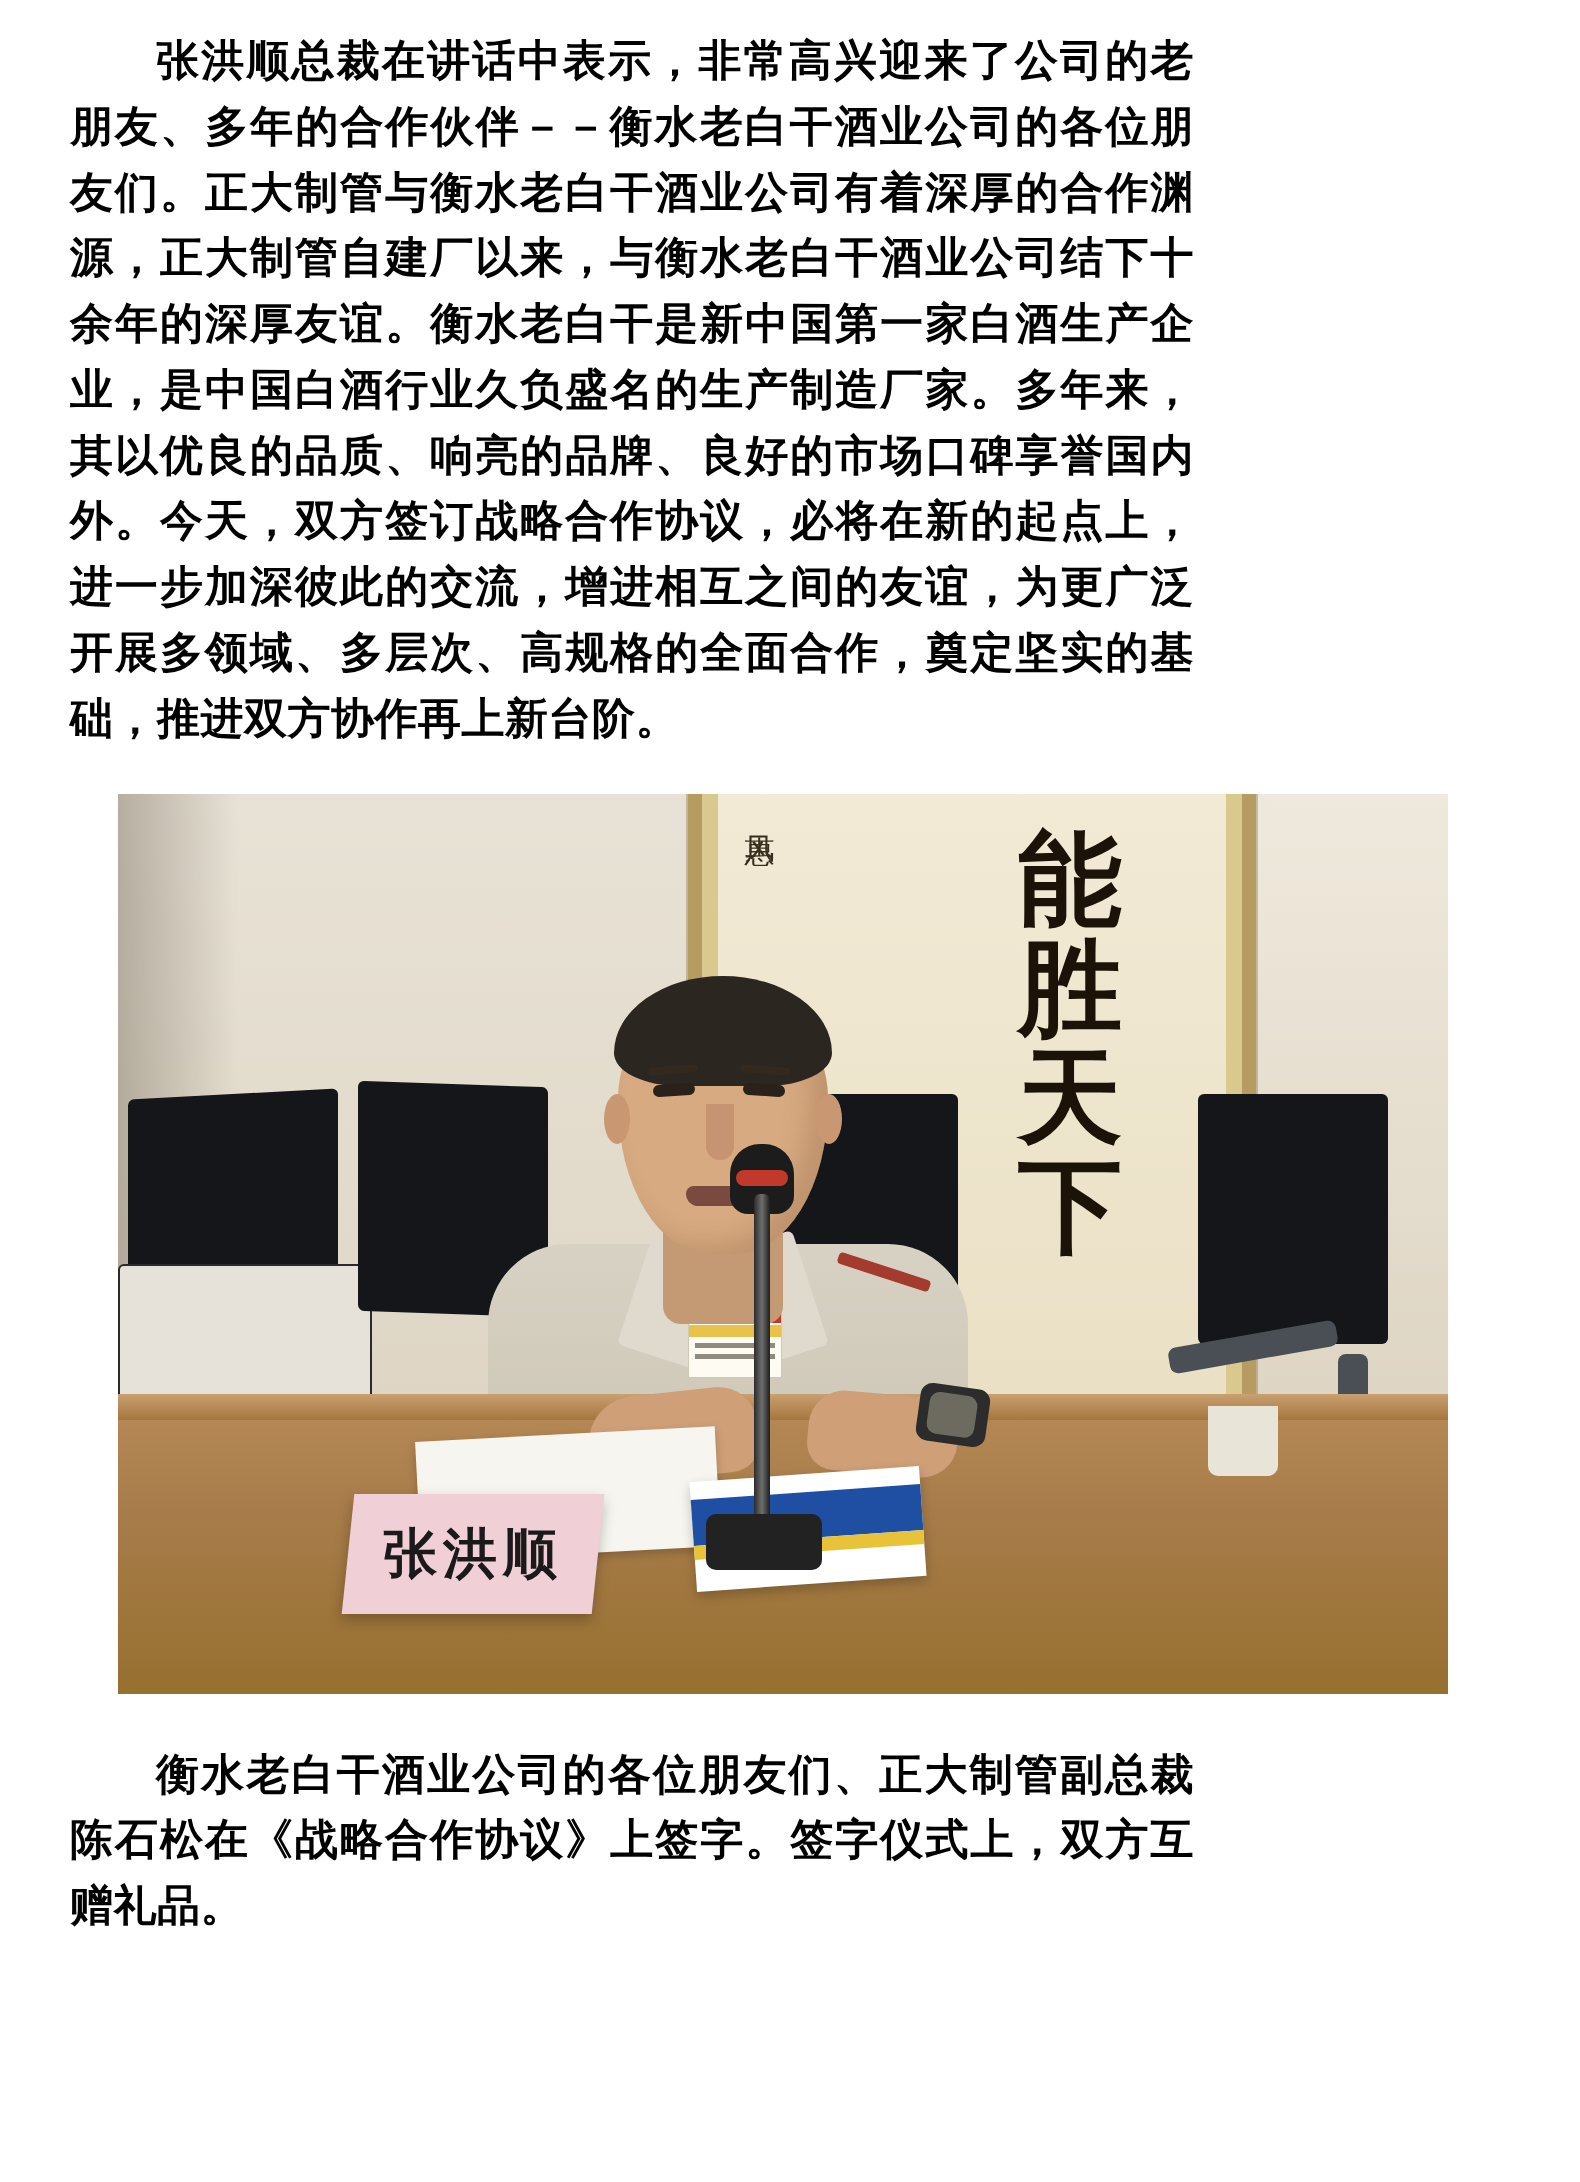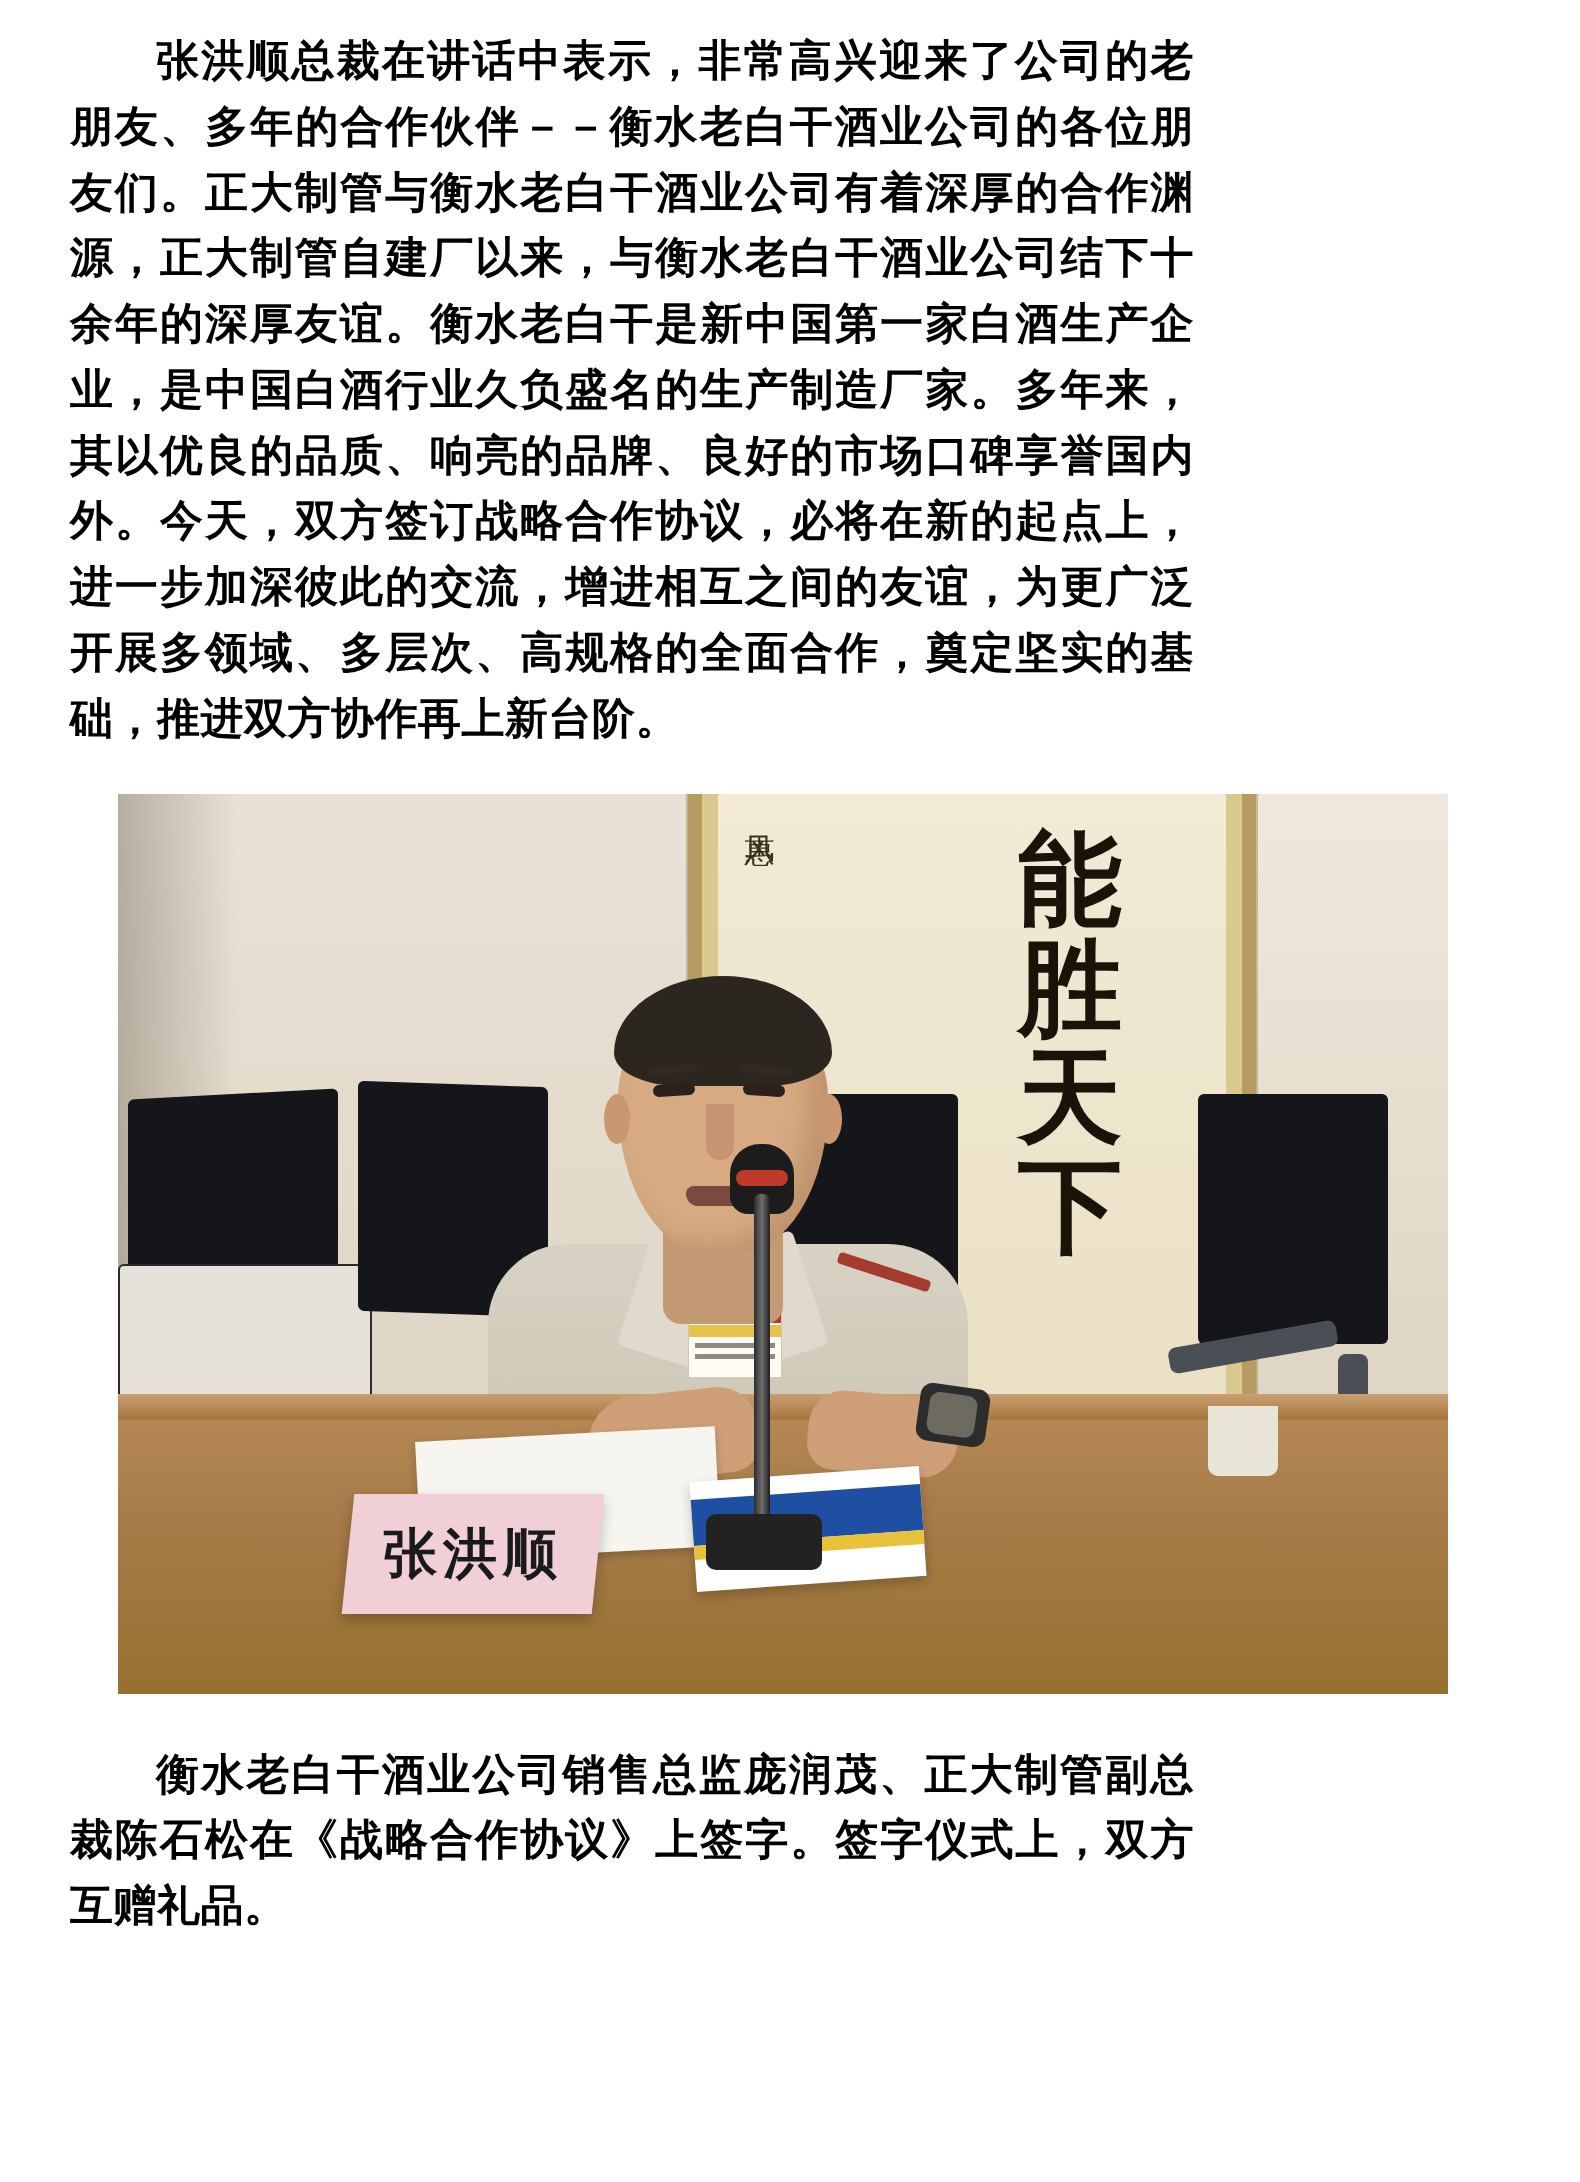--- a/index.html
+++ b/index.html
@@ -352,16 +352,16 @@
       <div class="mic-base"></div>
 
       <div class="nameplate">
         <span>张洪顺</span>
       </div>
 
     </div>
   </div>
 
   <div class="caption">
-    <p class="para">衡水老白干酒业公司销售总监庞润茂、正大制管副总裁陈石松在《战略合作协议》上签字。签字仪式上，双方互赠礼品。</p>
+    <p class="para">衡水老白干酒业公司的各位朋友们、正大制管副总裁陈石松在《战略合作协议》上签字。签字仪式上，双方互赠礼品。</p>
   </div>
 
 </div>
 
 </body></html>

